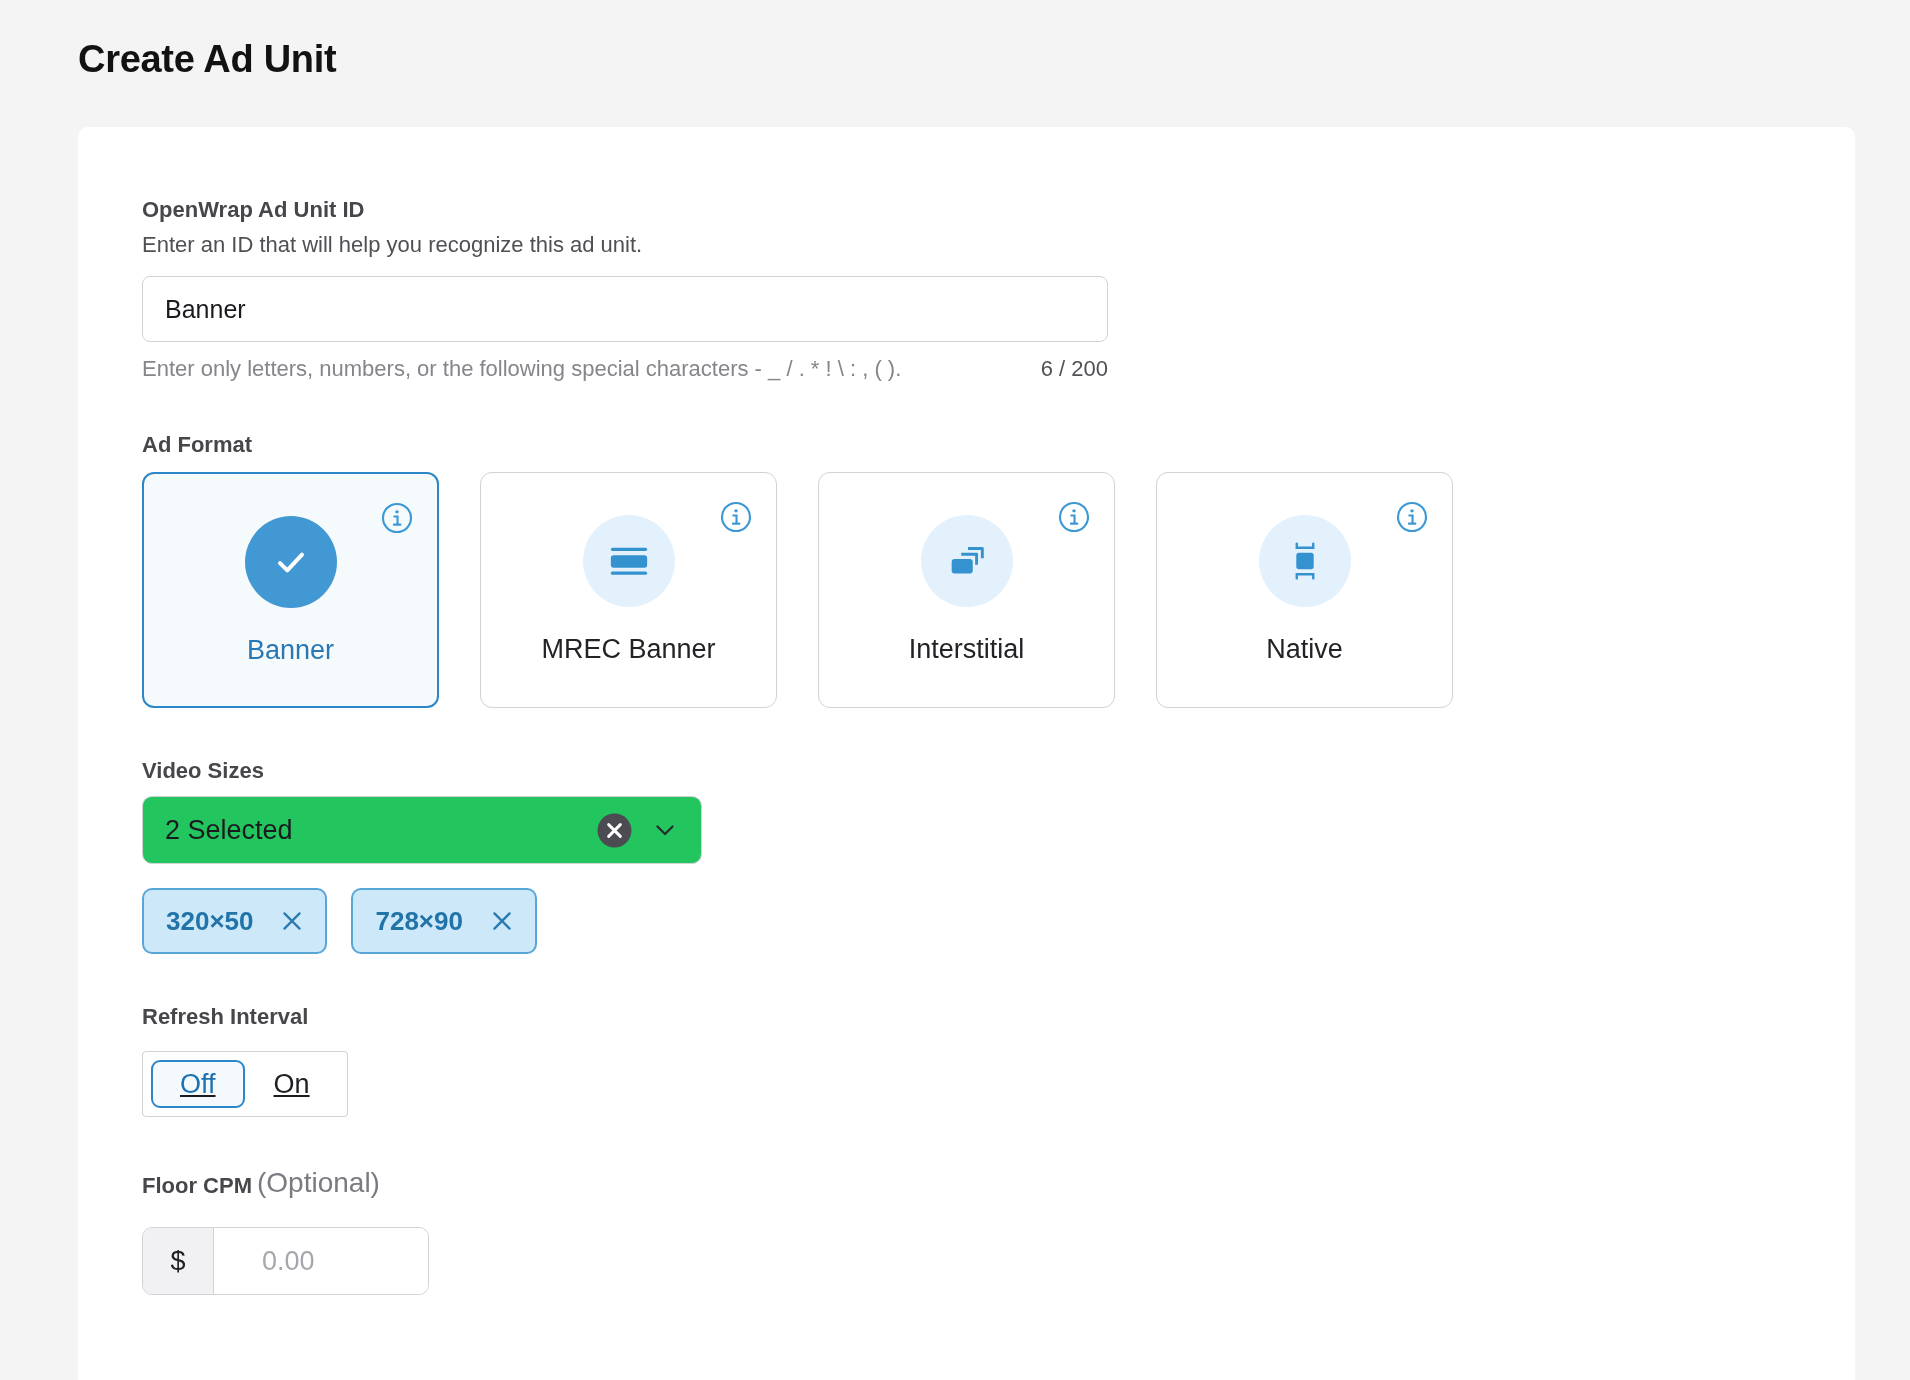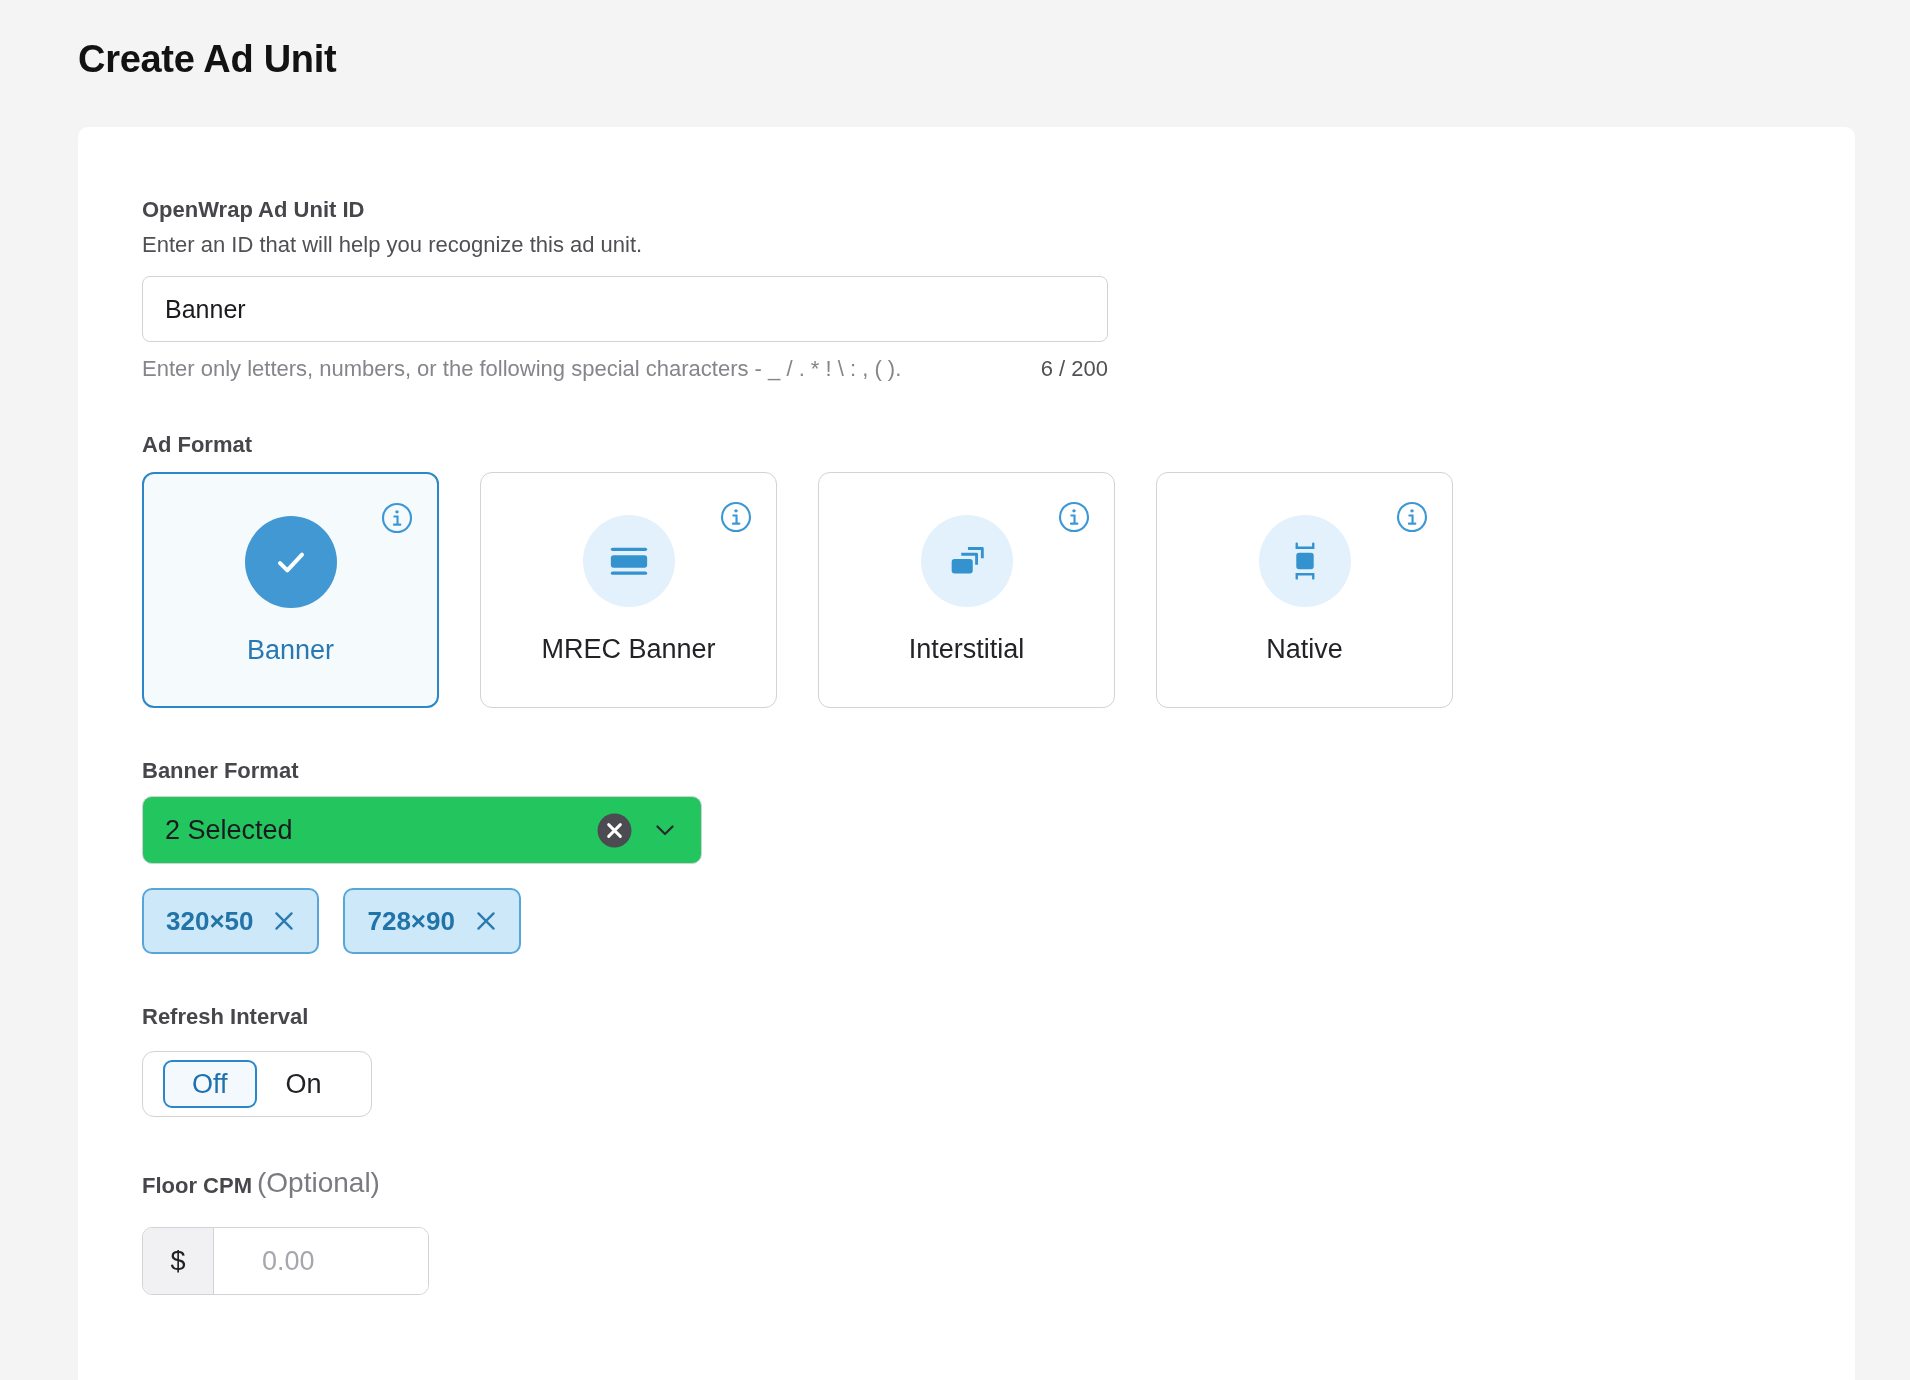--- a/index.html
+++ b/index.html
@@ -123,35 +123,36 @@
   .chevron { width: 28px; height: 28px; margin-left: 18px; color: #2a2a2e; flex: none; }
   .chips { display: flex; gap: 24px; margin-top: 24px; }
   .chip {
     height: 66px;
     padding: 0 22px;
     background: #cde9f9;
     border: 2px solid #58a6d7;
     border-radius: 10px;
     display: flex;
     align-items: center;
-    gap: 20px;
+    gap: 28px;
   }
   .chip-label { font-size: 26px; font-weight: 700; color: #2173a8; }
   .chip-remove { width: 22px; height: 22px; color: #2b7ab0; cursor: pointer; display: block; }
 
   
   .toggle-group {
     margin-top: 12px;
     display: inline-flex;
     align-items: center;
     background: #fff;
     border: 1px solid #d2d2d7;
-    border-radius: 12px;
-    padding: 20px;
+    border-radius: 4px;
+    padding: 8px;
     height: 66px;
+    text-decoration: underline;
   }
   .toggle-option {
     height: 48px;
     padding: 0 27px;
     display: flex;
     align-items: center;
     font-size: 27px;
     color: #212125;
     border-radius: 9px;
     border: 2px solid transparent;
@@ -294,21 +295,21 @@
                 <path d="M15 43v-4.5h18V43" stroke="currentColor" stroke-width="2.6" stroke-linecap="round"></path>
               </svg>
           </div>
           <div class="card-label">Native</div>
         </div>
 
       </div>
     </section>
 
     <section class="section">
-      <div class="field-label">Banner Format</div>
+      <div class="field-label">Video Sizes</div>
       <div class="select-box">
         <span class="select-value">2 Selected</span>
         <span class="clear-btn">
           <svg viewBox="0 0 24 24">
               <circle cx="12" cy="12" r="11" fill="#4b4b51"></circle>
               <path d="M8.2 8.2l7.6 7.6M15.8 8.2l-7.6 7.6" stroke="#ffffff" stroke-width="1.9" stroke-linecap="round"></path>
             </svg>
         </span>
         <span class="chevron">
           <svg viewBox="0 0 24 24" fill="none">

